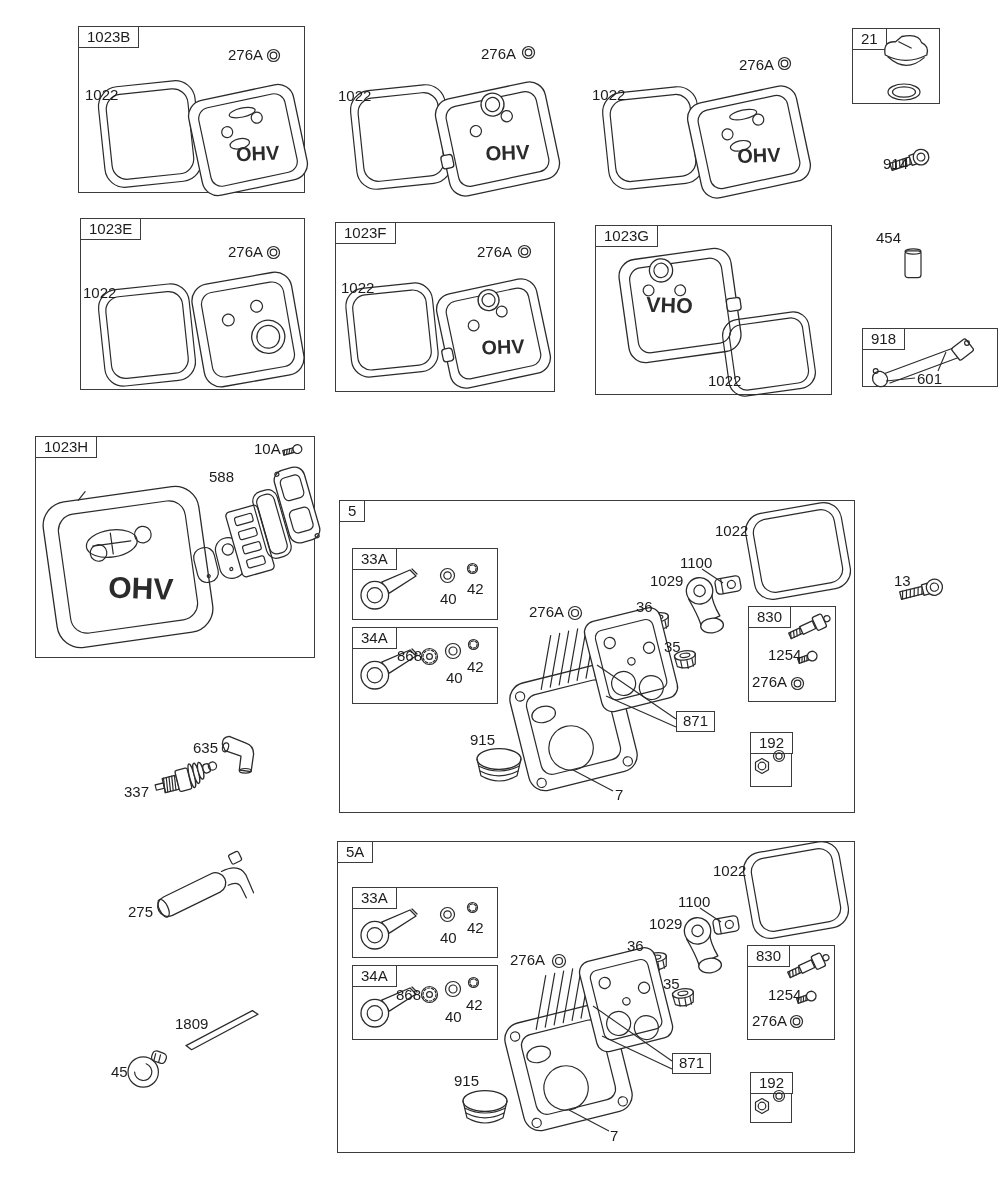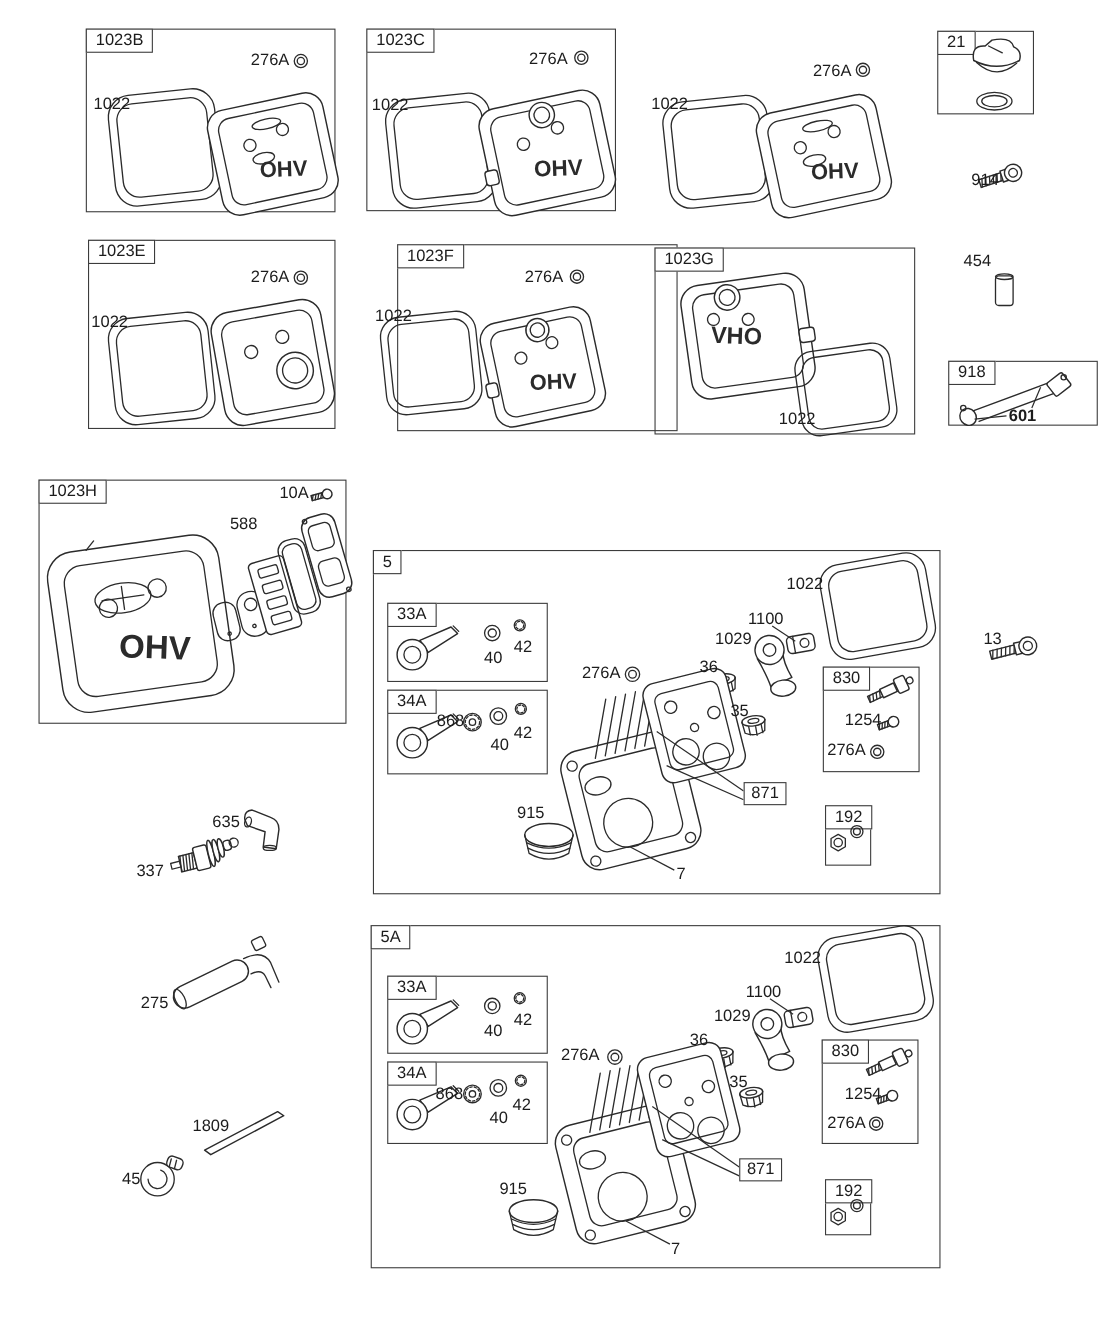--- a/index.html
+++ b/index.html
@@ -61,30 +61,27 @@
       <line x1="946" y1="352" x2="938" y2="371" stroke="#2b2b2b" stroke-width="1.1"></line>
       <line x1="886" y1="381" x2="915" y2="378" stroke="#2b2b2b" stroke-width="1.1"></line>
       <line x1="700" y1="908" x2="721" y2="922" stroke="#2b2b2b" stroke-width="1.1"></line>
       <line x1="672" y1="1061" x2="593" y2="1006" stroke="#2b2b2b" stroke-width="1.1"></line>
       <line x1="672" y1="1069" x2="602" y2="1036" stroke="#2b2b2b" stroke-width="1.1"></line>
       <line x1="569" y1="1110" x2="609" y2="1131" stroke="#2b2b2b" stroke-width="1.1"></line>
     </svg>
 <div class="panel" style="left: 78px; top: 26px; width: 227px; height: 167px; padding-left: 27px;">
       <div class="tag">1023B</div>
     </div>
-    <div class="panel" style="left: 333px; top: 26px; width: 227px; height: 166px;">
-      <div class="tag">1023C</div>
-    </div>
     <div class="panel" style="left: 852px; top: 28px; width: 88px; height: 76px;">
       <div class="tag">21</div>
     </div>
     <div class="panel" style="left: 80px; top: 218px; width: 225px; height: 172px;">
       <div class="tag">1023E</div>
     </div>
-    <div class="panel" style="left: 335px; top: 222px; width: 255px; height: 170px; margin-left: 26px;">
+    <div class="panel" style="left: 335px; top: 222px; width: 220px; height: 170px;">
       <div class="tag">1023F</div>
     </div>
     <div class="panel" style="left: 595px; top: 225px; width: 237px; height: 170px;">
       <div class="tag">1023G</div>
     </div>
     <div class="panel" style="left: 862px; top: 328px; width: 136px; height: 59px;">
       <div class="tag">918</div>
     </div>
     <div class="panel" style="left: 35px; top: 436px; width: 280px; height: 222px;">
       <div class="tag">1023H</div>
@@ -776,21 +773,21 @@
     <span class="lbl" style="left: 338px; top: 88px;">1022</span>
     <span class="lbl" style="left: 739px; top: 57px;">276A</span>
     <span class="lbl" style="left: 592px; top: 87px;">1022</span>
     <span class="lbl" style="left: 883px; top: 144px; margin-top: 12px;">914</span>
     <span class="lbl" style="left: 228px; top: 244px;">276A</span>
     <span class="lbl" style="left: 83px; top: 285px;">1022</span>
     <span class="lbl" style="left: 477px; top: 244px;">276A</span>
     <span class="lbl" style="left: 341px; top: 280px;">1022</span>
     <span class="lbl" style="left: 708px; top: 373px;">1022</span>
     <span class="lbl" style="left: 876px; top: 230px;">454</span>
-    <span class="lbl" style="left: 917px; top: 371px; font-weight: bold;">601</span>
+    <span class="lbl" style="left: 917px; top: 371px;">601</span>
     <span class="lbl" style="left: 254px; top: 441px;">10A</span>
     <span class="lbl" style="left: 209px; top: 469px;">588</span>
     <span class="lbl" style="left: 715px; top: 523px;">1022</span>
     <span class="lbl" style="left: 680px; top: 555px;">1100</span>
     <span class="lbl" style="left: 650px; top: 573px;">1029</span>
     <span class="lbl" style="left: 636px; top: 599px;">36</span>
     <span class="lbl" style="left: 664px; top: 639px;">35</span>
     <span class="lbl" style="left: 529px; top: 604px;">276A</span>
     <span class="lbl" style="left: 440px; top: 591px;">40</span>
     <span class="lbl" style="left: 467px; top: 581px;">42</span>

